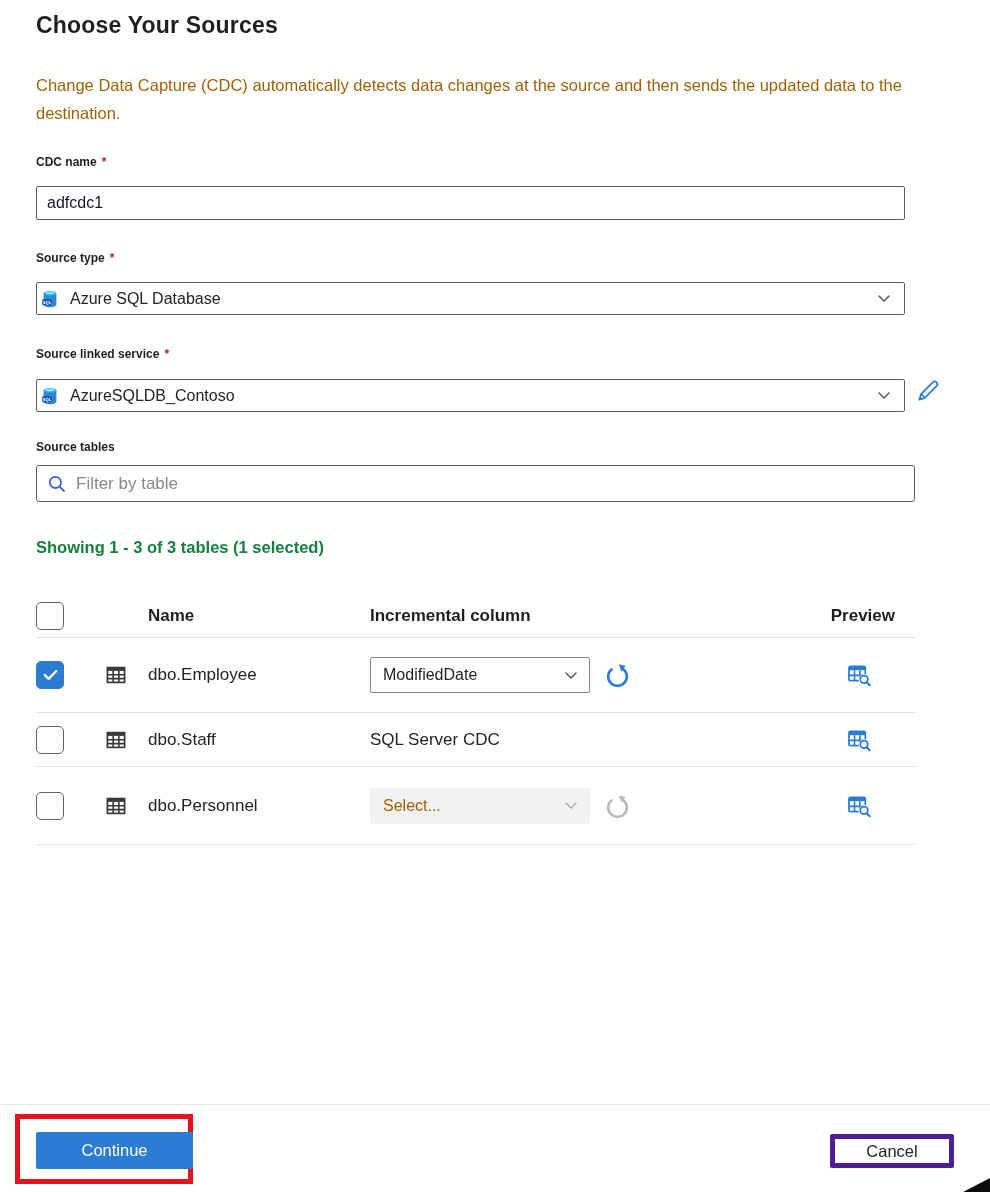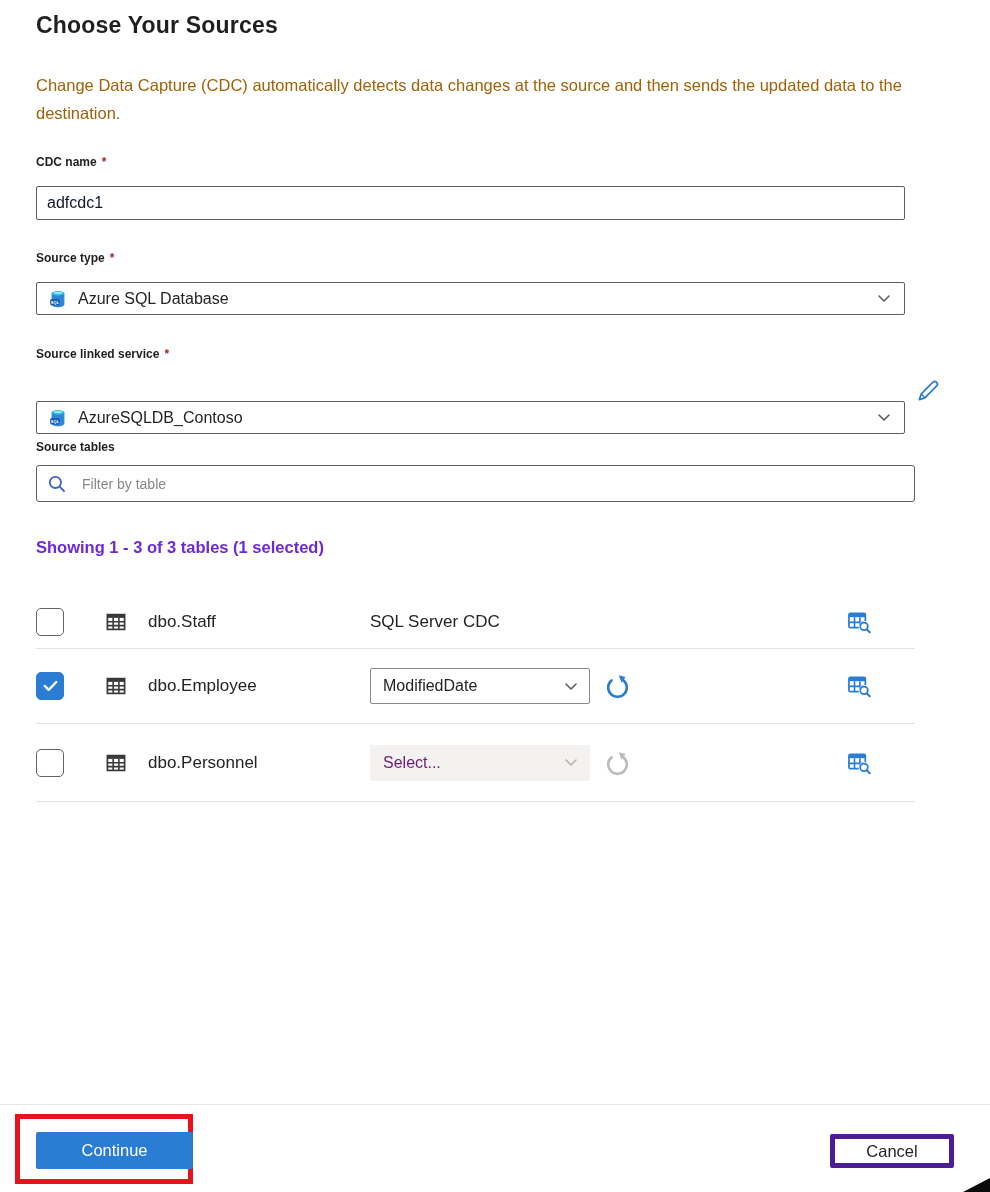--- a/index.html
+++ b/index.html
@@ -41,39 +41,39 @@
     border: 1px solid var(--border-dark); border-radius: 2px;
     font-family: inherit; font-size: 16px; color: #0f172a;
     padding: 16px 10px; background: #fff; outline: none;
   }
 
   .combo {
     left: 36px; width: 869px; height: 33px;
     border: 1px solid var(--border-dark); border-radius: 2px;
     background: #fff;
     display: flex; align-items: center;
-    padding: 0 14px 0 12px; cursor: pointer;
+    padding: 0 14px 0 4px; cursor: pointer;
   }
   .combo .combo-text { font-size: 16px; color: #252423; margin-left: 11px; flex: 1; }
   .chev { color: #605e5c; display: inline-flex; }
 
   .filter-box {
     left: 36px; top: 465px; width: 879px; height: 37px;
     border: 1px solid var(--border-dark); border-radius: 3px;
     display: flex; align-items: center; padding: 0 10px; background: #fff;
   }
   .filter-box input {
-    border: none; outline: none; flex: 1; margin-left: 15px;
-    font-family: inherit; font-size: 14px; color: #6d28d9;
+    border: none; outline: none; flex: 1; margin-left: 9px;
+    font-family: inherit; font-size: 17px; color: #6d28d9;
   }
   .filter-box input::placeholder { color: #8a8886; }
 
   .results-summary {
     left: 36px; top: 538px;
-    font-size: 16.5px; font-weight: 700; color: #6d28d9;
+    font-size: 16.5px; font-weight: 700; color: #15803d;
   }
 
   .tbl { left: 36px; top: 595px; width: 879px; }
   .trow {
     display: grid;
     grid-template-columns: 30px 82px 222px 300px 1fr;
     align-items: center;
     border-bottom: 1px solid var(--divider);
   }
   .trow.thead { height: 43px; }
@@ -96,21 +96,21 @@
   .checkbox.checked { background: var(--primary); border-color: var(--primary); }
 
   .inc-select {
     width: 220px; height: 36px;
     border: 1px solid #8a8886; border-radius: 2px;
     background: #fff; display: flex; align-items: center;
     padding: 0 12px; cursor: pointer;
   }
   .inc-select .sel-text { flex: 1; font-size: 16px; color: #252423; }
   .inc-select.disabled { background: #f3f2f1; border-color: #f3f2f1; cursor: default; }
-  .inc-select.disabled .sel-text { color: #701a75; }
+  .inc-select.disabled .sel-text { color: #a16207; }
   .inc-select.disabled .chev { color: #b5b3b0; }
 
   .refresh-btn { margin-left: 13px; display: inline-flex; cursor: pointer; color: var(--primary); }
   .refresh-btn.disabled { color: #bdbbb9; cursor: default; }
 
   .preview-btn { display: inline-flex; cursor: pointer; color: var(--primary); }
   .edit-btn { left: 915px; top: 377px; display: inline-flex; cursor: pointer; color: var(--primary); }
 
   .footer-divider { left: 0; top: 1104px; width: 990px; border-top: 1px solid #e8e6e4; }
 
@@ -192,21 +192,21 @@
   <span class="chev">
     <svg width="12" height="7" viewBox="0 0 12 7">
         <use href="#chevron-glyph"></use>
       </svg>
   </span>
 </div>
 
 <div class="abs field-label" style="top:347px">
   <span>Source linked service</span><span class="req">*</span>
 </div>
-<div class="abs combo" style="top:401px">
+<div class="abs combo" style="top:379px">
   <span>
     <svg width="18" height="18" viewBox="0 0 18 18">
         <use href="#sql-db-icon"></use>
       </svg>
   </span>
   <span class="combo-text">AzureSQLDB_Contoso</span>
   <span class="chev">
     <svg width="12" height="7" viewBox="0 0 12 7">
         <use href="#chevron-glyph"></use>
       </svg>
@@ -229,37 +229,26 @@
       <path d="M12.6 12.6 L17 17" stroke="#3e63d6" stroke-width="1.8" stroke-linecap="round"></path>
     </svg>
   </span>
   <input type="text" placeholder="Filter by table" style="">
 </div>
 
 <div class="abs results-summary">Showing 1 - 3 of 3 tables (1 selected)</div>
 
 <div class="abs tbl">
 
-
-  <div class="trow r1">
+  <div class="trow thead">
     <span class="checkbox"></span>
-    <span class="cell-icon">
-      <svg width="22" height="22" viewBox="0 0 22 22">
-          <use href="#grid-icon"></use>
-        </svg>
-    </span>
-    <span class="cell-name">dbo.Staff</span>
-    <span class="cell-inc">SQL Server CDC</span>
-    <span class="cell-prev">
-      <span class="preview-btn">
-        <svg width="24" height="24" viewBox="0 0 22 22">
-            <use href="#preview-glyph"></use>
-          </svg>
-      </span>
-    </span>
+    <span></span>
+    <span class="th">Name</span>
+    <span class="th">Incremental column</span>
+    <span class="th th-prev">Preview</span>
   </div>
 
   <div class="trow r2">
     <span class="checkbox checked">
       <span>
         <svg width="15" height="12" viewBox="0 0 14 11">
           <path d="M1.6 5.4 L5.3 9.1 L12.4 1.8" fill="none" stroke="#ffffff" stroke-width="2.2" stroke-linecap="round" stroke-linejoin="round"></path>
         </svg>
       </span>
     </span>
@@ -286,20 +275,38 @@
     </span>
     <span class="cell-prev">
       <span class="preview-btn">
         <svg width="24" height="24" viewBox="0 0 22 22">
             <use href="#preview-glyph"></use>
           </svg>
       </span>
     </span>
   </div>
 
+  <div class="trow r1">
+    <span class="checkbox"></span>
+    <span class="cell-icon">
+      <svg width="22" height="22" viewBox="0 0 22 22">
+          <use href="#grid-icon"></use>
+        </svg>
+    </span>
+    <span class="cell-name">dbo.Staff</span>
+    <span class="cell-inc">SQL Server CDC</span>
+    <span class="cell-prev">
+      <span class="preview-btn">
+        <svg width="24" height="24" viewBox="0 0 22 22">
+            <use href="#preview-glyph"></use>
+          </svg>
+      </span>
+    </span>
+  </div>
+
   <div class="trow r3">
     <span class="checkbox"></span>
     <span class="cell-icon">
       <svg width="22" height="22" viewBox="0 0 22 22">
           <use href="#grid-icon"></use>
         </svg>
     </span>
     <span class="cell-name">dbo.Personnel</span>
     <span class="cell-inc">
       <span class="inc-select disabled">

